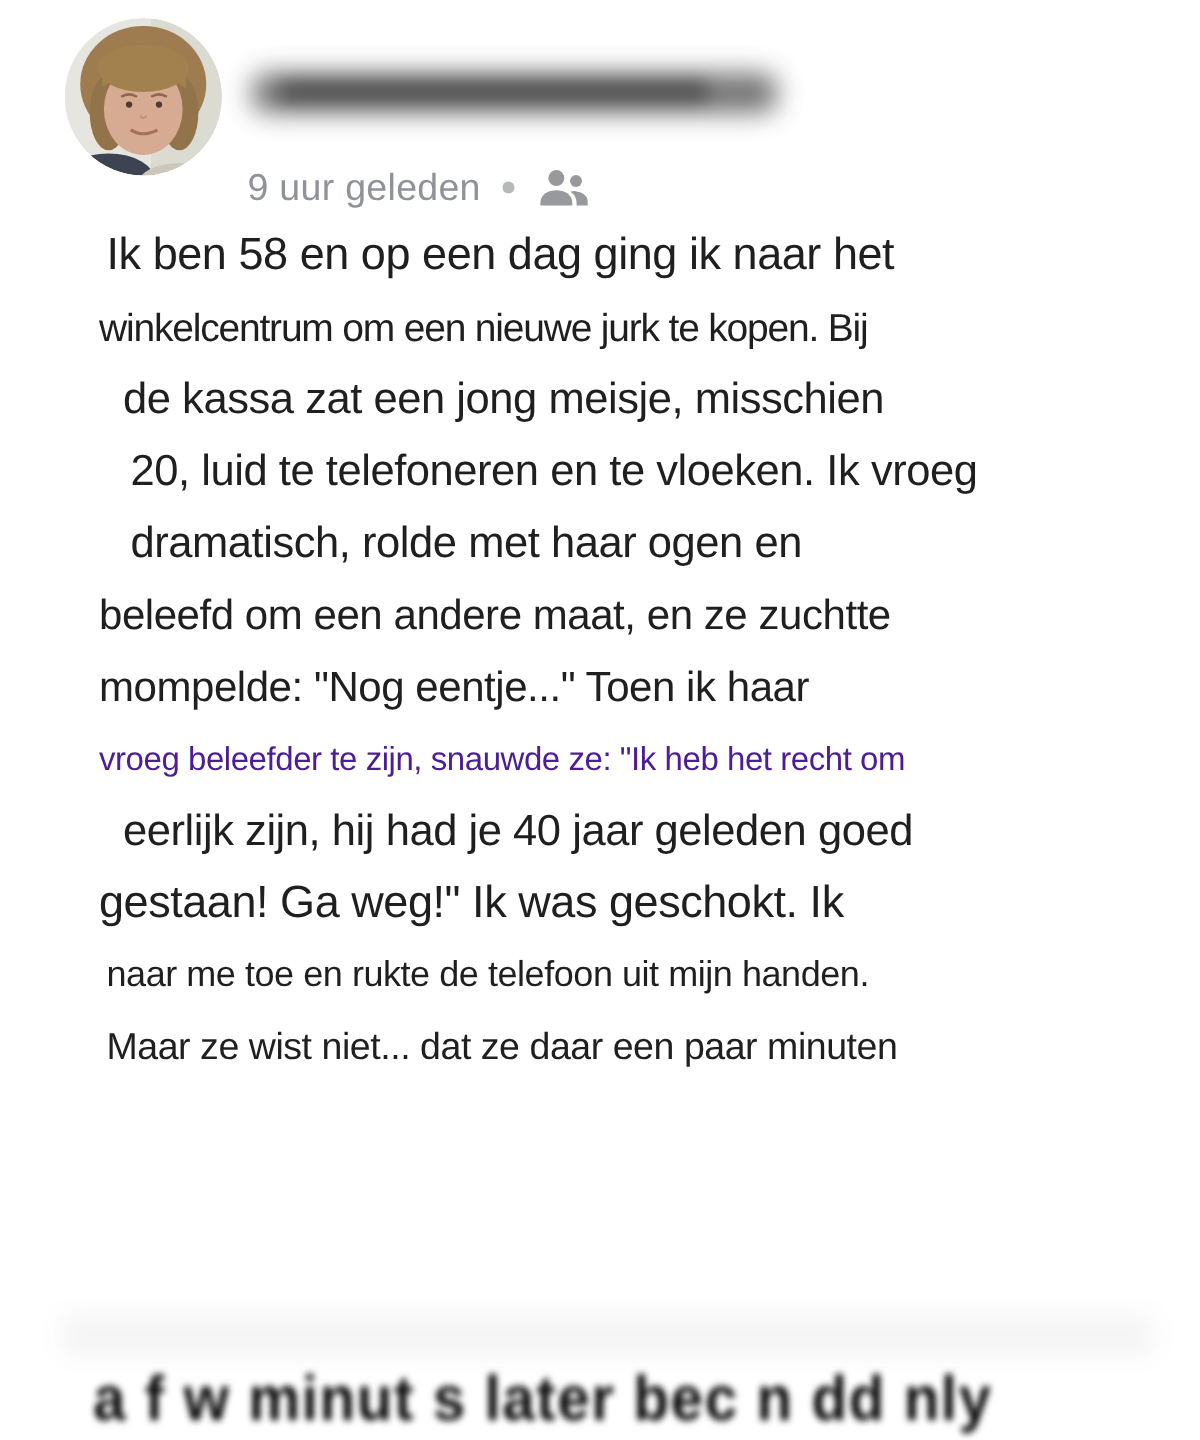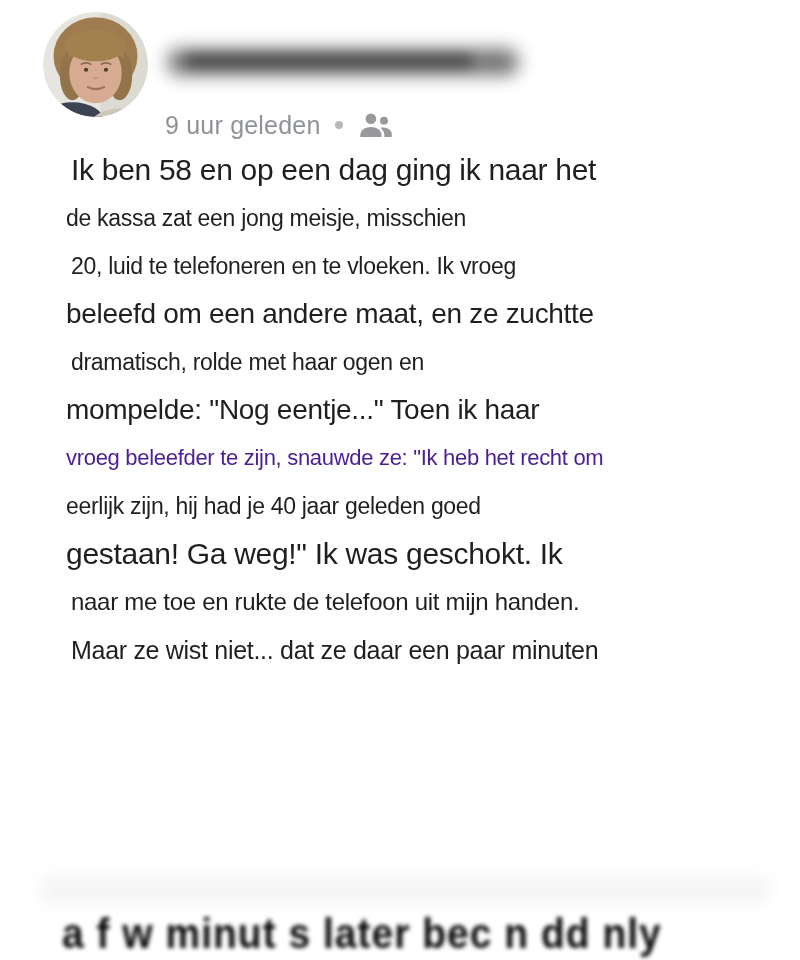--- a/index.html
+++ b/index.html
@@ -51,21 +51,21 @@
   }
   .line {
     line-height: 48px; height: 48px; white-space: nowrap;
     letter-spacing: -0.3px;
   }
   .f22 { font-size: 22px; }
   .f24 { font-size: 24px; }
   .f25 { font-size: 25px; }
   .f26 { font-size: 26px; letter-spacing: -0.8px; }
   .f28 { font-size: 28px; }
-  .f29 { font-size: 23px; }
+  .f29 { font-size: 29px; margin-left: 16px; }
   .f30 { font-size: 30px; }
   .indent { padding-left: 5px; }
 
   
   .faded-band {
     position: absolute; left: 40px; right: 30px; top: 876px; height: 28px;
     background: rgba(60,60,60,0.05);
     filter: blur(7px);
     border-radius: 8px;
   }
@@ -125,24 +125,25 @@
         <circle cx="10" cy="6.4" r="3.9"></circle>
         <path d="M2.2 18.6c0-4.2 3.9-6.2 7.8-6.2s7.8 2 7.8 6.2v1.2H2.2z"></path>
         <circle cx="19.6" cy="7.8" r="2.9"></circle>
         <path d="M19.4 12.8c3.1.4 5.9 2 5.9 4.9v2.1h-5.4v-1.2c0-2.4-1.2-4.3-3-5.5 1-.3 1.8-.4 2.5-.3z"></path>
       </svg>
     </span>
   </div>
 
   <div class="story">
     <div class="line f30 indent">Ik ben 58 en op een dag ging ik naar het</div>
+    <div class="line f26">winkelcentrum om een nieuwe jurk te kopen. Bij</div>
     <div class="line f29">de kassa zat een jong meisje, misschien</div>
     <div class="line f29 indent">20, luid te telefoneren en te vloeken. Ik vroeg</div>
+    <div class="line f29 indent">dramatisch, rolde met haar ogen en</div>
     <div class="line f28">beleefd om een andere maat, en ze zuchtte</div>
-    <div class="line f29 indent">dramatisch, rolde met haar ogen en</div>
     <div class="line f28">mompelde: "Nog eentje..." Toen ik haar</div>
     <div class="line f22" style="color: #4c1d95;">vroeg beleefder te zijn, snauwde ze: "Ik heb het recht om</div>
     <div class="line f29">eerlijk zijn, hij had je 40 jaar geleden goed</div>
     <div class="line f30">gestaan! Ga weg!" Ik was geschokt. Ik</div>
     <div class="line f24 indent">naar me toe en rukte de telefoon uit mijn handen.</div>
     <div class="line f25 indent">Maar ze wist niet... dat ze daar een paar minuten</div>
   </div>
 
   <div class="faded-band"></div>
   <div class="garbled">a f w minut s later bec n      dd nly</div>

